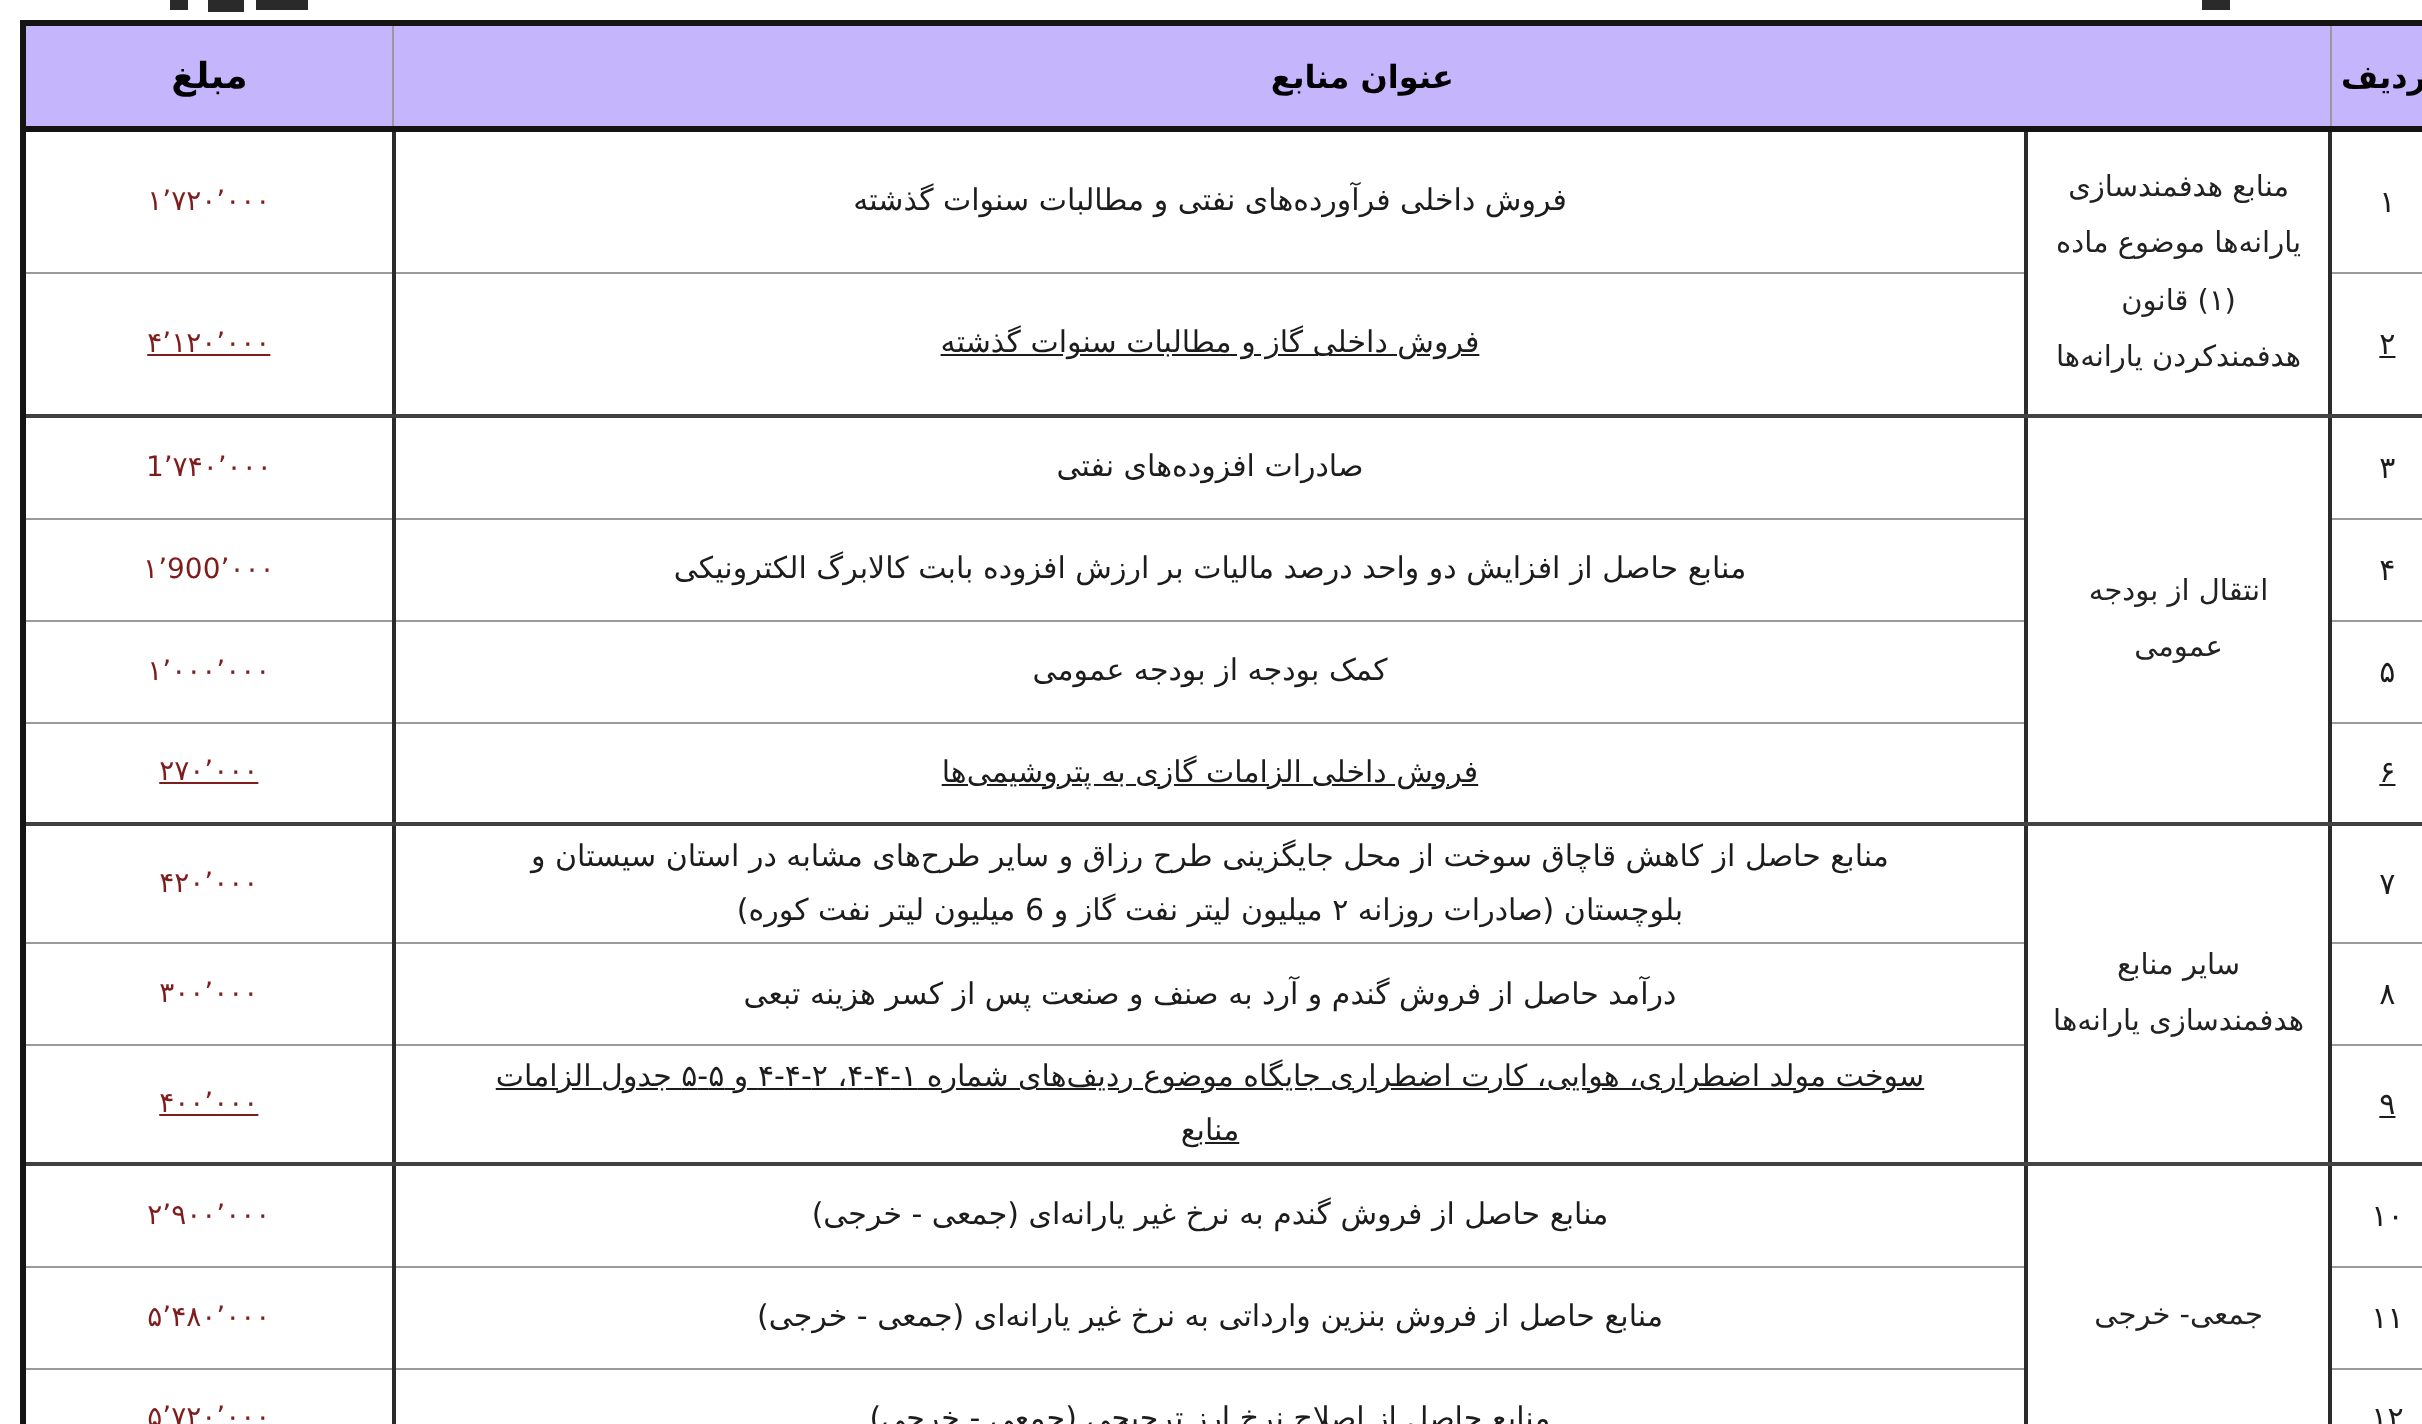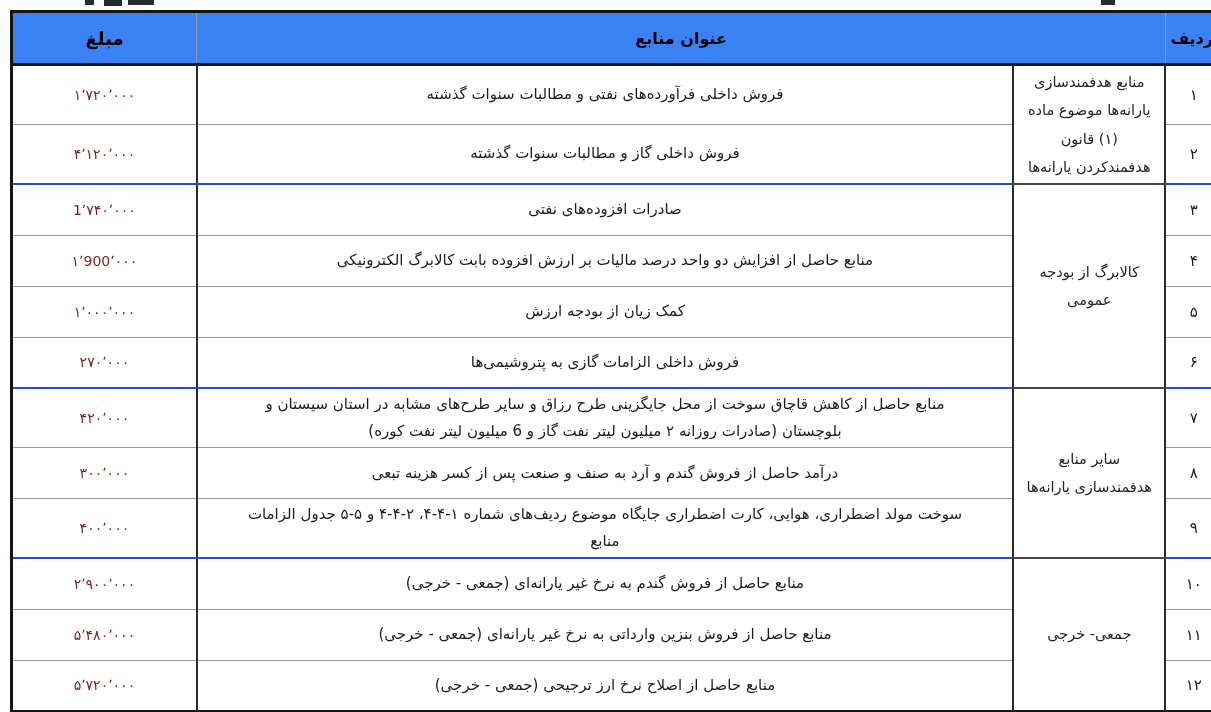--- a/index.html
+++ b/index.html
@@ -28,46 +28,46 @@
   col.c-desc{width:815px;}
   col.c-amount{width:185px;}
 
   th,td{
     border:1px solid #9a9a9a;
     padding:2px 8px;
     text-align:center;
     vertical-align:middle;
   }
   thead th{
-    background:#3b82f6;
+    background:#c4b5fd;
     border-bottom:3px solid #141414;
     font-weight:bold;
     font-size:16px;
     height:46px;
     color:#000;
   }
   thead th.amount{font-size:18px;}
   tbody tr{height:51px;}
   td.radif{font-size:15px;border-left:2px solid #2b2b2b;}
   td.category{
     font-size:14.5px;
     line-height:1.95;
     border-left:2px solid #2b2b2b;
     border-bottom:2px solid #444;
-    padding:2px 10px;
+    padding:14px 10px;
     color:#222;
   }
   td.desc{font-size:15px;line-height:1.8;padding:2px 37px;}
   td.amount{
     font-size:14px;
     letter-spacing:2.5px;
     border-right:2px solid #2b2b2b;
     color:#7f1d1d;
   }
-  tr.gend td{border-bottom:2px solid #1d4ed8;}
+  tr.gend td{border-bottom:2px solid #404040;text-decoration:underline;}
   tr.total{height:48px;}
   tr.total td{
     background:#efefef;
     border-top:3px solid #141414;
     font-weight:bold;
   }
   tr.total td.total-label{font-size:17px;color:#000;}
   tr.total td.total-amount{font-size:18px;letter-spacing:2px;color:#000;}
 </style>
 </head>
@@ -101,32 +101,32 @@
       <td class="desc">فروش داخلی فرآورده‌های نفتی و مطالبات سنوات گذشته</td>
       <td class="amount">۱٬۷۲۰٬۰۰۰</td>
     </tr>
     <tr class="gend">
       <td class="radif">۲</td>
       <td class="desc">فروش داخلی گاز و مطالبات سنوات گذشته</td>
       <td class="amount">۴٬۱۲۰٬۰۰۰</td>
     </tr>
     <tr>
       <td class="radif">۳</td>
-      <td class="category" rowspan="4">کالابرگ از بودجه عمومی</td>
+      <td class="category" rowspan="4">انتقال از بودجه عمومی</td>
       <td class="desc">صادرات افزوده‌های نفتی</td>
       <td class="amount">1٬۷۴۰٬۰۰۰</td>
     </tr>
     <tr>
       <td class="radif">۴</td>
       <td class="desc">منابع حاصل از افزایش دو واحد درصد مالیات بر ارزش افزوده بابت کالابرگ الکترونیکی</td>
       <td class="amount">۱٬900٬۰۰۰</td>
     </tr>
     <tr>
       <td class="radif">۵</td>
-      <td class="desc">کمک زیان از بودجه ارزش</td>
+      <td class="desc">کمک بودجه از بودجه عمومی</td>
       <td class="amount">۱٬۰۰۰٬۰۰۰</td>
     </tr>
     <tr class="gend">
       <td class="radif">۶</td>
       <td class="desc">فروش داخلی الزامات گازی به پتروشیمی‌ها</td>
       <td class="amount">۲۷۰٬۰۰۰</td>
     </tr>
     <tr>
       <td class="radif">۷</td>
       <td class="category" rowspan="3">سایر منابع هدفمندسازی یارانه‌ها</td>

